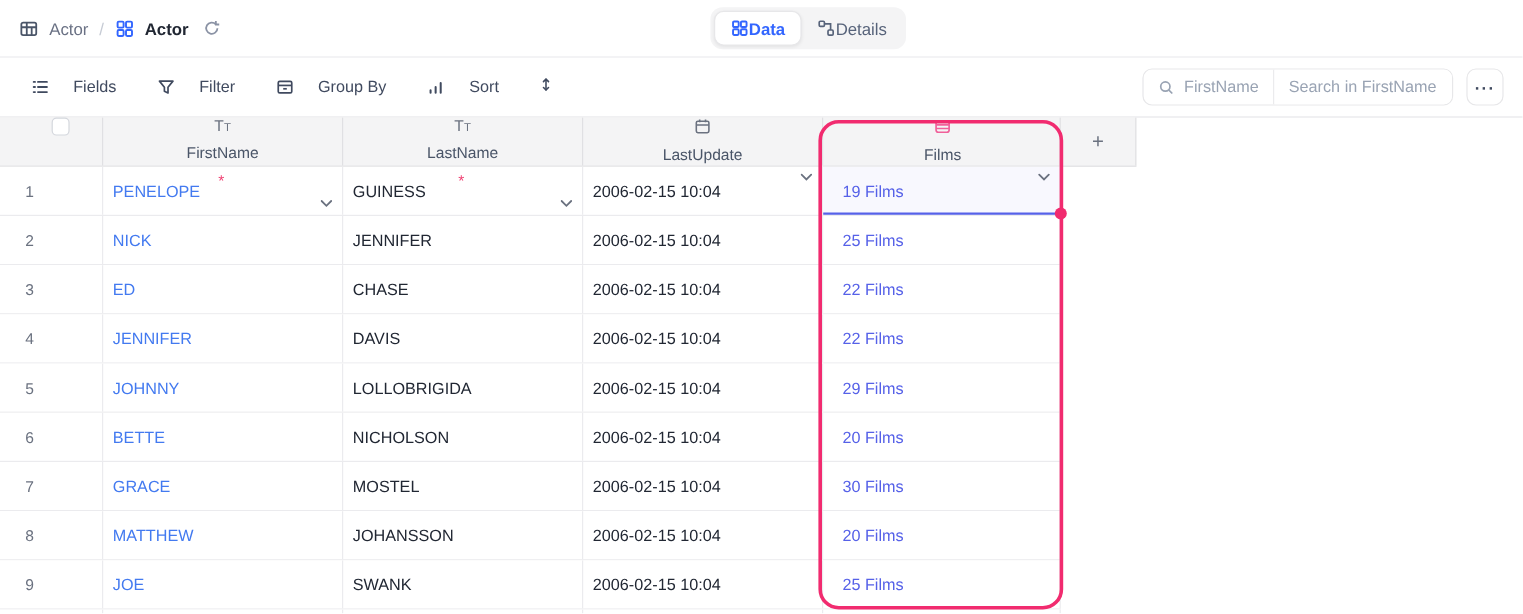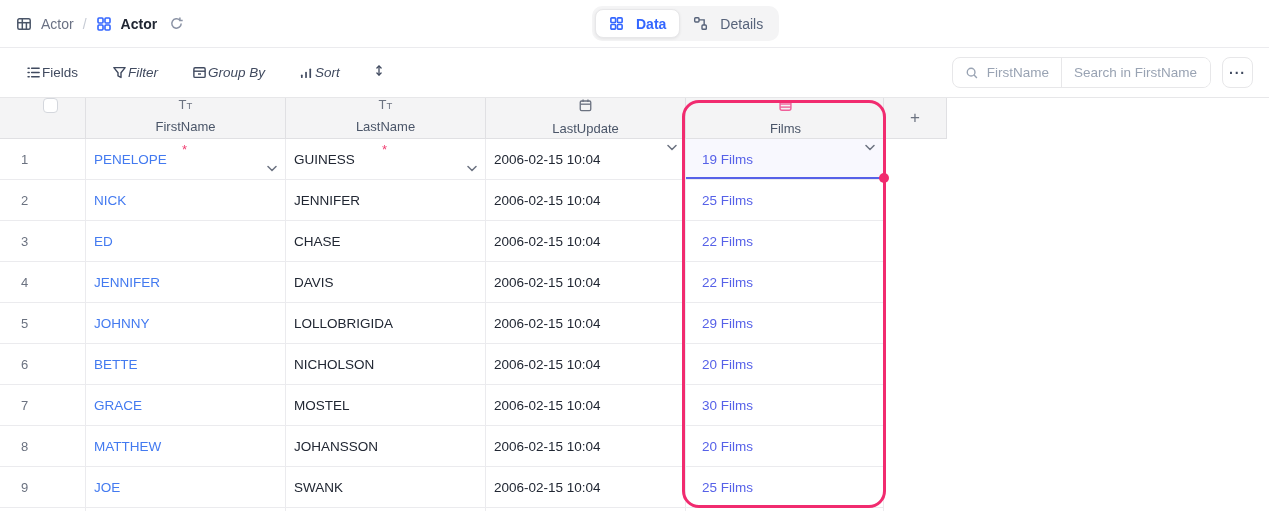--- a/index.html
+++ b/index.html
@@ -9,26 +9,26 @@
     font-family:"Liberation Sans", sans-serif; overflow:hidden; color:#212733;
   }
   
   .topbar { height:48px; border-bottom:1px solid #ebebee; display:flex; align-items:center; padding:0 16px; position:relative; background:#fff; }
   .breadcrumb { display:flex; align-items:center; gap:9px; font-size:14px; }
   .crumb-table { color:#6a7184; }
   .crumb-sep { color:#c6cbd4; }
   .crumb-view { color:#212733; font-weight:700; }
   .icon { display:inline-flex; align-items:center; justify-content:center; }
   .tabs { position:absolute; left:592px; top:6px; background:#f4f4f5; border-radius:10px; padding:3px; display:flex; align-items:center; }
-  .tab { display:flex; align-items:center; gap:12px; height:29px; padding:0 13px; border-radius:8px; font-size:14px; color:#57637a; cursor:pointer; }
+  .tab { display:flex; align-items:center; gap:0; height:29px; padding:0 13px; border-radius:8px; font-size:14px; color:#57637a; cursor:pointer; }
   .tab.active { background:#fff; border:1px solid #e7e7e9; color:#3366ff; font-weight:700; box-shadow:0 1px 3px rgba(0,0,0,.07); }
   
   .toolbar { height:50px; border-bottom:1px solid #e7e7e9; display:flex; align-items:center; padding:0 16px; gap:0; background:#fff; }
-  .tbtn { display:flex; align-items:center; gap:1px; font-size:13.5px; color:#404a5f; padding:6px 10px; border-radius:6px; cursor:pointer; }
-  .tbtn + .tbtn { margin-left:14px;font-style:italic; }
+  .tbtn { display:flex; align-items:center; gap:20px; font-size:13.5px; color:#404a5f; padding:6px 10px; border-radius:6px; cursor:pointer; }
+  .tbtn + .tbtn { margin-left:14px; }
   .rowheight-btn { margin-left:14px; padding:6px 8px; cursor:pointer; }
   .spacer { flex:1; }
   .searchbox { display:flex; align-items:stretch; border:1px solid #e7e7e9; border-radius:8px; height:31px; overflow:hidden; background:#fff; }
   .search-left { display:flex; align-items:center; gap:8px; padding:0 12px; color:#99a3b3; font-size:13.5px; border-right:1px solid #e7e7e9; }
   .searchbox input { border:none; outline:none; padding:0 12px; font-size:13.5px; width:148px; color:#212733; }
   .searchbox input::placeholder { color:#99a3b3; }
   .more-btn { margin-left:11px; width:31px; height:31px; border:1px solid #e7e7e9; border-radius:8px; display:flex; align-items:center; justify-content:center; color:#404a5f; font-size:14px; letter-spacing:1px; cursor:pointer; background:#fff; font-weight:700; }
   
   .grid { position:relative; }
   .ghead { display:flex; width:947px; height:41px; background:#f4f4f5; border-bottom:1px solid #e0e0e3; }

